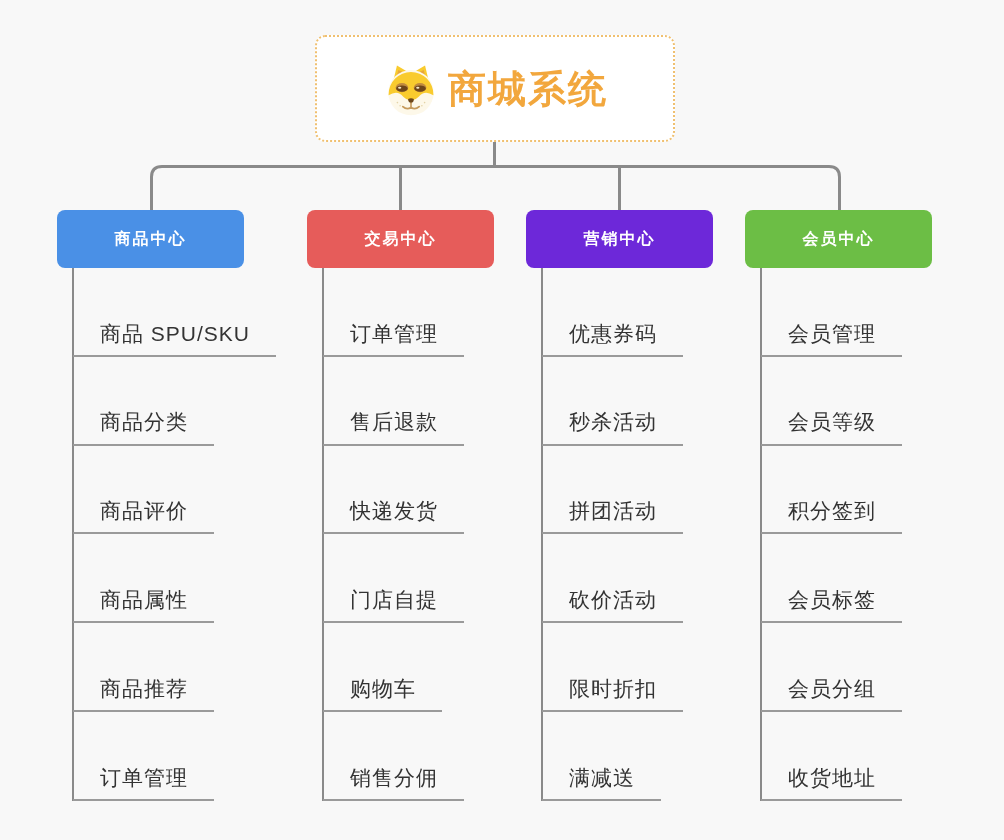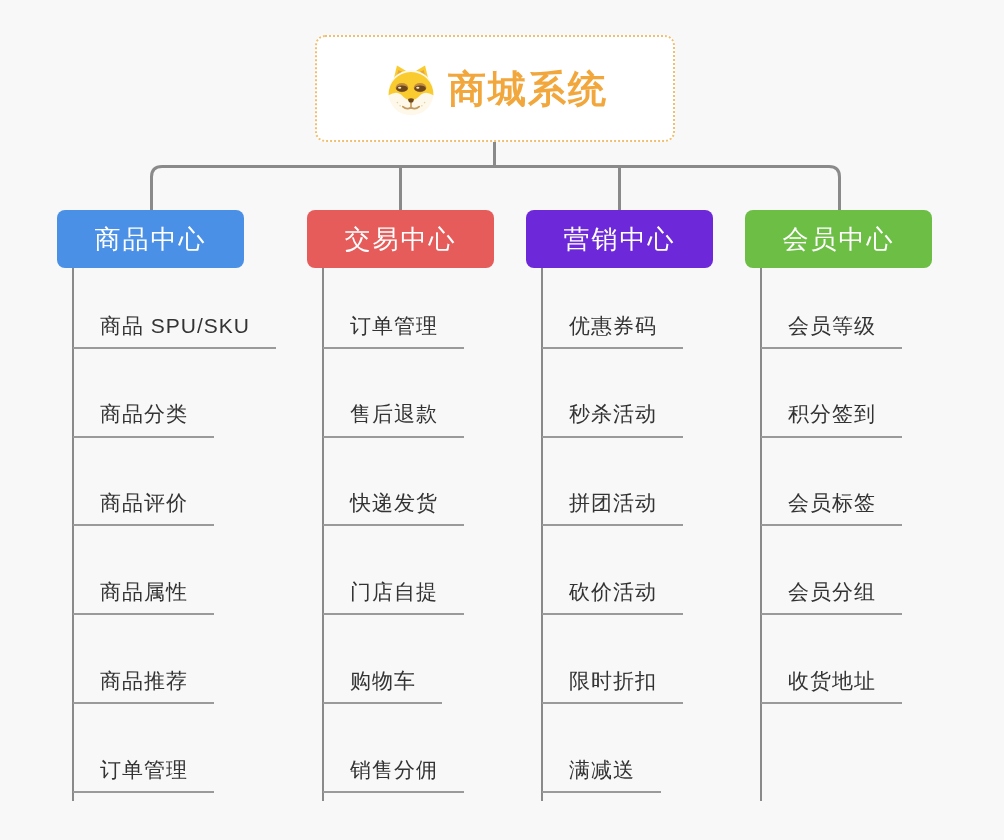--- a/index.html
+++ b/index.html
@@ -41,27 +41,27 @@
   .col-1{left:57px;}
   .col-2{left:307px;}
   .col-3{left:526px;}
   .col-4{left:745px;}
   .branch-box{
     position:absolute;left:0;top:0;width:187px;height:58px;
     border-radius:8px;
     display:flex;align-items:center;justify-content:center;
   }
   .branch-label{
-    color:var(--branch-text);font-size:26px;letter-spacing:2px;line-height:1;white-space:nowrap;
+    color:var(--branch-text);font-size:16px;letter-spacing:2px;line-height:1;white-space:nowrap;font-weight:bold;
   }
   .trunk{
     position:absolute;left:15px;top:58px;width:2px;height:533px;
     background:var(--connector);
   }
-  .leaves{position:absolute;left:16px;top:50px;}
+  .leaves{position:absolute;left:16px;top:58px;}
   .leaf{
     height:88.8px;display:flex;align-items:flex-end;
   }
   .leaf-label{
     display:inline-block;
     font-size:21px;letter-spacing:1px;color:var(--leaf-text);
     padding:0 26px 9px 27px;
     border-bottom:2px solid var(--leaf-line);
     white-space:nowrap;line-height:1.2;
   }
@@ -184,20 +184,23 @@
     </div>
   </div>
 
   <div class="column col-4">
     <div class="branch-box" style="background: rgb(108, 190, 69);">
       <span class="branch-label">会员中心</span>
     </div>
     <div class="trunk"></div>
     <div class="leaves">
       <div class="leaf">
+          <span class="leaf-label">会员管理</span>
+        </div>
+      <div class="leaf">
           <span class="leaf-label">会员等级</span>
         </div>
       <div class="leaf">
           <span class="leaf-label">积分签到</span>
         </div>
       <div class="leaf">
           <span class="leaf-label">会员标签</span>
         </div>
       <div class="leaf">
           <span class="leaf-label">会员分组</span>

